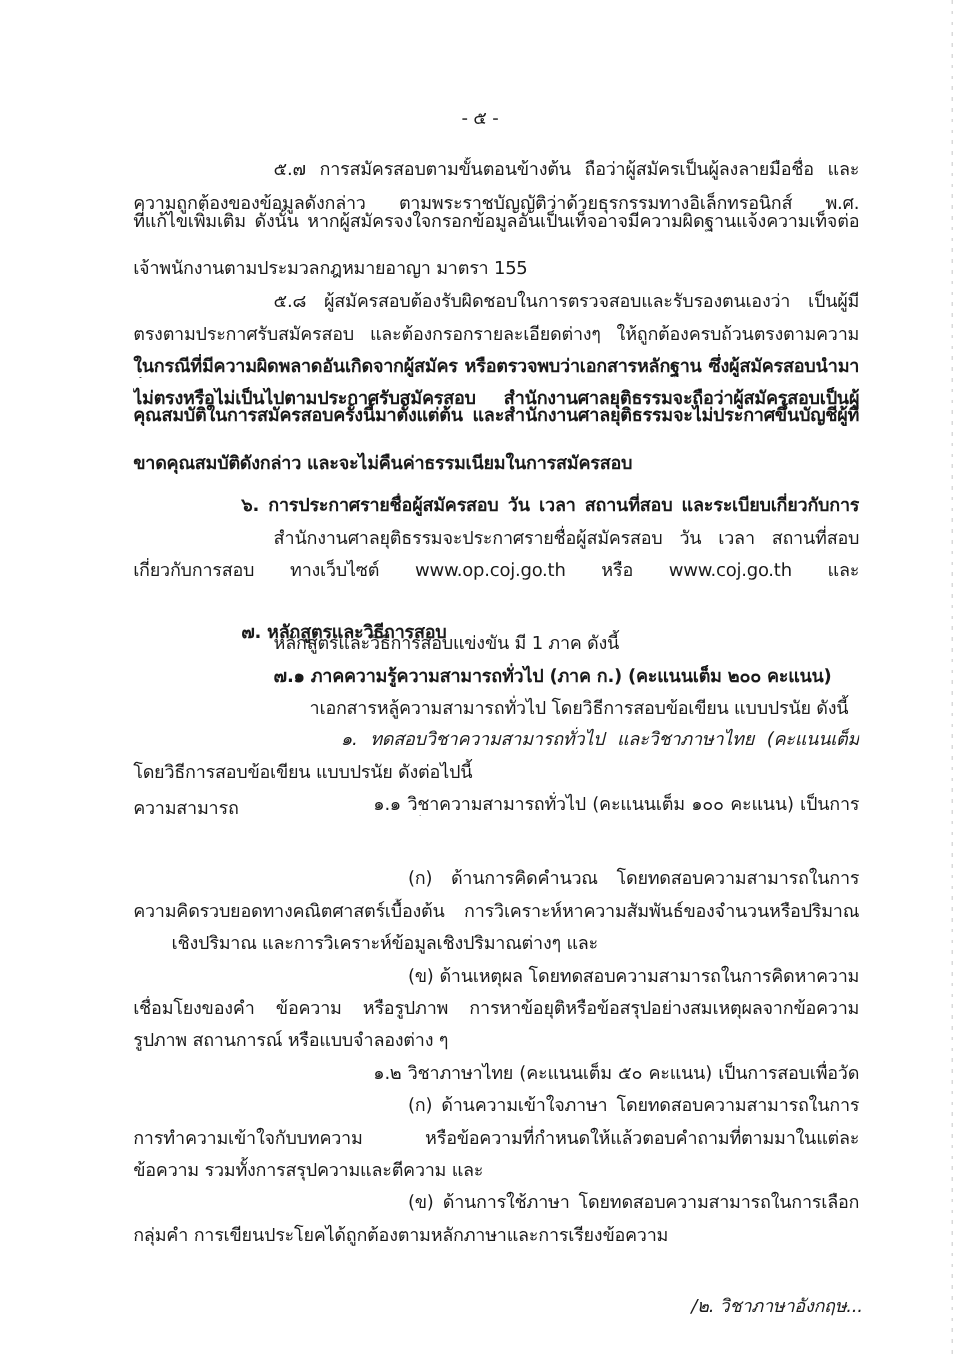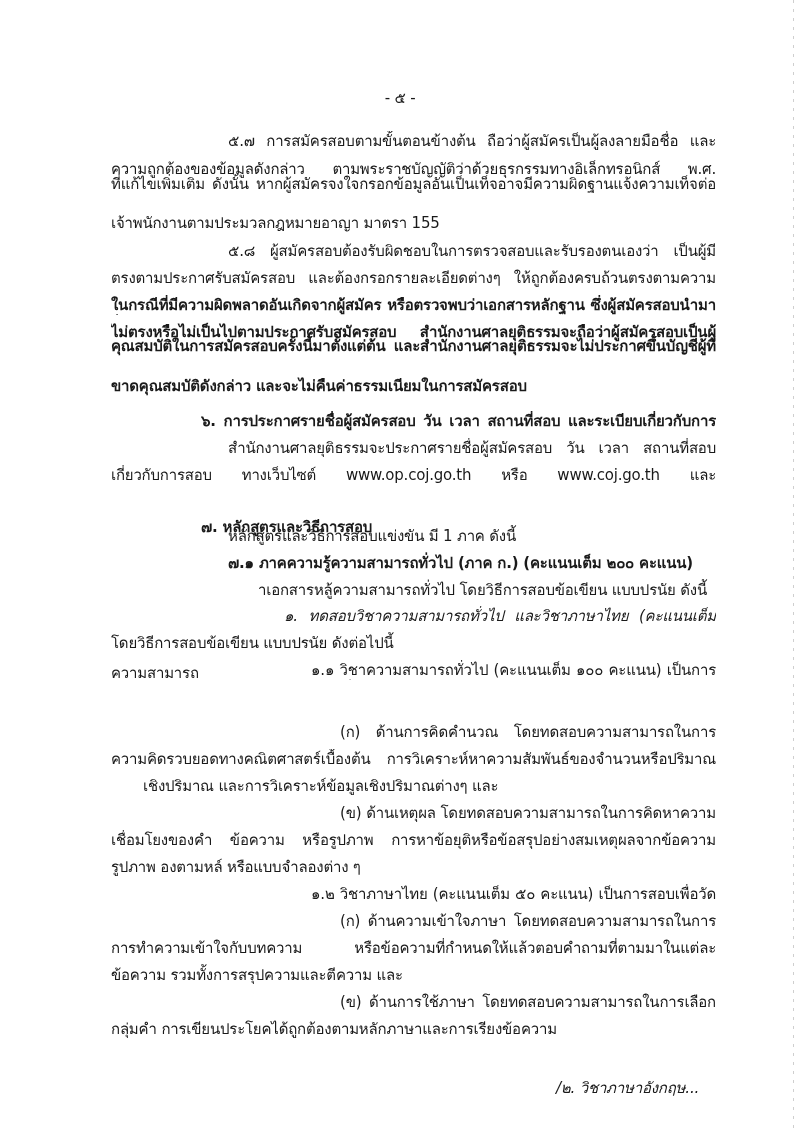--- a/index.html
+++ b/index.html
@@ -47,22 +47,22 @@
       <div class="line" style="left: 258px; top: 580px;">าเอกสารหลู้ความสามารถทั่วไป โดยวิธีการสอบข้อเขียน แบบปรนัย ดังนี้</div>
       <div class="line i justify" style="left: 284px; top: 606px; width: 432px; white-space: normal; height: 20px; overflow: hidden;">๑. ทดสอบวิชาความสามารถทั่วไป และวิชาภาษาไทย (คะแนนเต็ม ๑๕๐ คะแนน)</div>
       <div class="line" style="left: 111px; top: 633px;">โดยวิธีการสอบข้อเขียน แบบปรนัย ดังต่อไปนี้</div>
       <div class="line justify" style="left: 311px; top: 660px; width: 405px; white-space: normal; height: 20px; overflow: hidden;">๑.๑ วิชาความสามารถทั่วไป (คะแนนเต็ม ๑๐๐ คะแนน) เป็นการสอบเพื่อวัด</div>
       <div class="line" style="left: 111px; top: 663px;">ความสามารถ</div>
       <div class="line justify" style="left: 340px; top: 722px; width: 376px; white-space: normal; height: 20px; overflow: hidden;">(ก) ด้านการคิดคำนวณ โดยทดสอบความสามารถในการประยุกต์ใช้</div>
       <div class="line justify" style="left: 111px; top: 749px; width: 605px; white-space: normal; height: 20px; overflow: hidden;">ความคิดรวบยอดทางคณิตศาสตร์เบื้องต้น การวิเคราะห์หาความสัมพันธ์ของจำนวนหรือปริมาณการแก้ปัญหา</div>
       <div class="line" style="left: 111px; top: 776px; margin-left: 32px;">เชิงปริมาณ และการวิเคราะห์ข้อมูลเชิงปริมาณต่างๆ และ</div>
       <div class="line justify" style="left: 340px; top: 803px; width: 376px; white-space: normal; height: 20px; overflow: hidden;">(ข) ด้านเหตุผล โดยทดสอบความสามารถในการคิดหาความสัมพันธ์</div>
       <div class="line justify" style="left: 111px; top: 830px; width: 605px; white-space: normal; height: 20px; overflow: hidden;">เชื่อมโยงของคำ ข้อความ หรือรูปภาพ การหาข้อยุติหรือข้อสรุปอย่างสมเหตุผลจากข้อความ สัญลักษณ์</div>
-      <div class="line" style="left: 111px; top: 857px;">รูปภาพ องตามหล์ หรือแบบจำลองต่าง ๆ</div>
+      <div class="line" style="left: 111px; top: 857px;">รูปภาพ สถานการณ์ หรือแบบจำลองต่าง ๆ</div>
       <div class="line justify" style="left: 311px; top: 884px; width: 405px; white-space: normal; height: 20px; overflow: hidden;">๑.๒ วิชาภาษาไทย (คะแนนเต็ม ๕๐ คะแนน) เป็นการสอบเพื่อวัดความสามารถ</div>
       <div class="line justify" style="left: 340px; top: 911px; width: 376px; white-space: normal; height: 20px; overflow: hidden;">(ก) ด้านความเข้าใจภาษา โดยทดสอบความสามารถในการอ่านและ</div>
       <div class="line justify" style="left: 111px; top: 938px; width: 605px; white-space: normal; height: 20px; overflow: hidden;">การทำความเข้าใจกับบทความ หรือข้อความที่กำหนดให้แล้วตอบคำถามที่ตามมาในแต่ละบทความ หรือ</div>
       <div class="line" style="left: 111px; top: 965px;">ข้อความ รวมทั้งการสรุปความและตีความ และ</div>
       <div class="line justify" style="left: 340px; top: 992px; width: 376px; white-space: normal; height: 20px; overflow: hidden;">(ข) ด้านการใช้ภาษา โดยทดสอบความสามารถในการเลือกใช้คำหรือ</div>
       <div class="line" style="left: 111px; top: 1019px; text-align: center;">กลุ่มคำ การเขียนประโยคได้ถูกต้องตามหลักภาษาและการเรียงข้อความ</div>
-      <div class="line i" style="left: 556px; top: 1078px; text-align: center;">/๒. วิชาภาษาอังกฤษ...</div>
+      <div class="line i" style="left: 576px; top: 1078px; text-align: center;">/๒. วิชาภาษาอังกฤษ...</div>
     </div>
 </div>
 
 </body></html>

